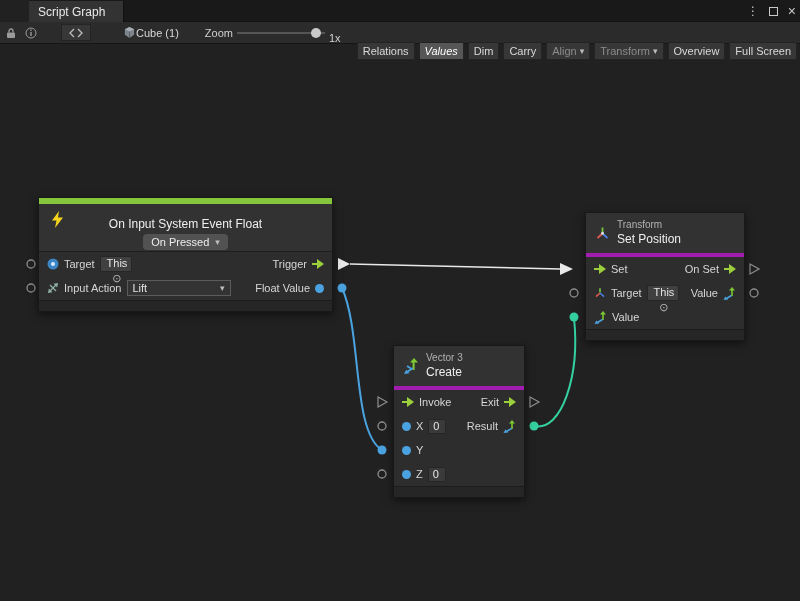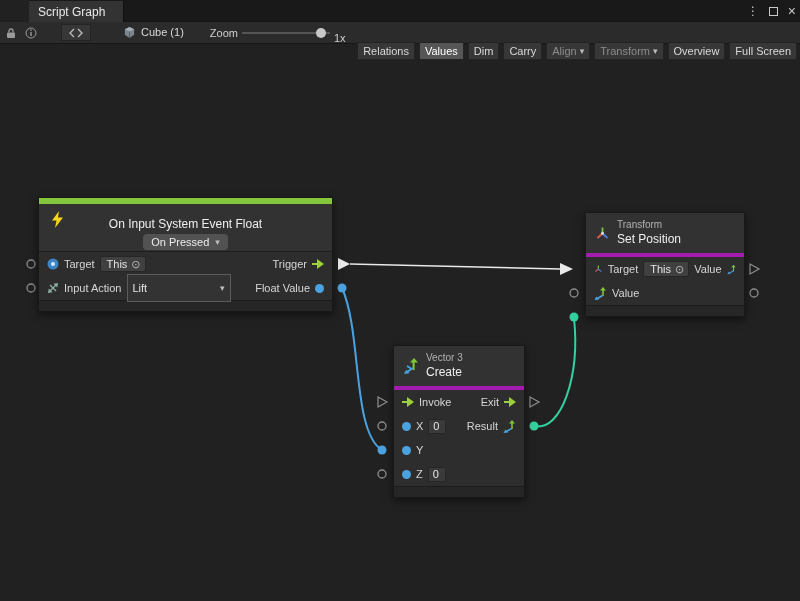--- a/index.html
+++ b/index.html
@@ -12,51 +12,51 @@
   
   .tabbar { position:absolute; top:0; left:0; right:0; height:22px; background:#191919; border-bottom:1px solid #131313; z-index:10;margin-left:29px; }
   .tab { position:absolute; left:0; top:1px; height:21px; background:#333333; display:flex; align-items:center; padding:0 18px 0 9px; color:#e9e9e9; font-size:12px; border-right:1px solid #101010; }
   .winctl { position:absolute; right:4px; top:0; height:22px; display:flex; align-items:center; gap:10px; color:#c9c9c9; }
   .wbtn { cursor:default; font-size:12px; line-height:1; }
   .maxbox { width:9px; height:9px; border:1px solid #c9c9c9; display:inline-block; }
   
   .toolbar { position:absolute; top:22px; left:0; right:0; height:22px; background:#2b2b2b; border-bottom:1px solid #161616; z-index:10; display:flex; align-items:center; padding:0 3px; gap:4px; }
   .ticon { display:inline-flex; align-items:center; justify-content:center; width:16px; height:16px; }
   .codebox { display:inline-flex; align-items:center; justify-content:center; width:30px; height:17px; background:#373737; border:1px solid #242424; margin-left:18px; }
-  .cubewrap { display:inline-flex; align-items:flex-start; gap:5px; margin-left:28px; color:#d9d9d9; }
+  .cubewrap { display:inline-flex; align-items:center; gap:0; margin-left:28px; color:#d9d9d9; }
   .zoomlabel { margin-left:22px; color:#cfcfcf; }
   .slider { position:relative; width:88px; height:16px; display:inline-block; }
   .slider .track { position:absolute; left:0; right:0; top:7px; height:2px; background:#555; }
   .slider .knob { position:absolute; top:3px; left:74px; width:10px; height:10px; border-radius:50%; background:#c8c8c8; }
   .zoomval { color:#cfcfcf;margin-top:11px; }
   .tbtn { background:#373737; border:1px solid #232323; padding:2px 5px; color:#d9d9d9; display:inline-flex; align-items:center; gap:3px; white-space:nowrap;margin-top:37px; }
   .tbtn.first-right { margin-left:auto; }
-  .tbtn.active { background:#565656; color:#ffffff; }
+  .tbtn.active { background:#565656; color:#ffffff;font-style:italic; }
   .tbtn.disabled { color:#8b8b8b; }
   .caret { font-size:9px; line-height:1; color:#bdbdbd; }
   
   .edges { position:absolute; left:0; top:0; z-index:1; pointer-events:none; }
   .node { position:absolute; z-index:2; background:#2d2d2d; border:1px solid #181818; box-shadow:0 3px 8px rgba(0,0,0,.5); }
   .accent { height:6px; background:#85c63d; }
   .nhead1 { height:48px; position:relative; padding:12px 6px 0; text-align:center; border-bottom:1px solid #1e1e1e; background:#323232; }
   .nhead1 .bolt { position:absolute; left:12px; top:7px; }
   .ntitle { font-size:12px; color:#efefef; margin-top:1px; }
   .pillwrap { margin-top:3px; }
   .pill { display:inline-flex; align-items:center; gap:6px; background:#525252; border-radius:4px; height:16px; padding:0 8px; color:#ececec; }
   .nhead2 { height:44px; display:flex; align-items:center; gap:7px; padding:0 9px; border-bottom:4px solid #a21caf; background:#323232; }
   .nhead2 .tcol { display:flex; flex-direction:column; line-height:1.25; }
   .ncat { font-size:10px; color:#b2b2b2; }
   .ntitle2 { font-size:12px; color:#efefef; }
   .row { height:24px; display:flex; align-items:center; gap:5px; padding:0 8px; }
   .plabel { color:#d6d6d6; white-space:nowrap; }
   .right { margin-left:auto; }
   .nfoot { height:11px; background:#262626; border-top:1px solid #1b1b1b; }
-  .objfield { display:inline-flex; align-items:center; gap:4px; background:#404040; border:1px solid #262626; border-radius:2px; height:16px; padding:0 4px 0 6px; color:#e3e3e3; }
+  .objfield { display:inline-flex; align-items:center; gap:4px; background:#404040; border:1px solid #262626; border-radius:2px; height:16px; padding:0 4px 0 6px; color:#e3e3e3;flex-direction:column; }
   .picker { color:#b9b9b9; font-size:11px; line-height:1; }
-  .dropfield { width:104px; height:28px; display:inline-flex; align-items:center; justify-content:space-between; background:#333333; border:1px solid #5c5c5c; padding:0 5px; color:#e3e3e3; }
+  .dropfield { width:104px; height:16px; display:inline-flex; align-items:center; justify-content:space-between; background:#333333; border:1px solid #5c5c5c; padding:0 5px; color:#e3e3e3; }
   .numfield { min-width:18px; height:15px; display:inline-flex; align-items:center; background:#3a3a3a; border:1px solid #262626; padding:0 4px; color:#e6e6e6; }
   .dot { width:9px; height:9px; border-radius:50%; display:inline-block; }
   .dot.blue { background:#4aa3e0; }
   svg { display:block; }
 </style>
 </head>
 <body>
 
 <div id="window">
 
@@ -200,20 +200,32 @@
       <svg width="15" height="15" viewBox="0 0 15 15">
           <path d="M7.5 7V1.5" stroke="#76c93e" stroke-width="1.8"></path>
           <path d="M7.5 7.5 2.5 12" stroke="#e05a4f" stroke-width="1.8"></path>
           <path d="M7.5 7.5 12.5 12" stroke="#4a7de0" stroke-width="1.8"></path>
           <circle cx="7.5" cy="7.3" r="1.5" fill="#dddddd"></circle>
         </svg>
       <span class="tcol">
         <span class="ncat">Transform</span>
         <span class="ntitle2">Set Position</span>
       </span>
+    </div>
+    <div class="row">
+      <svg width="12" height="10" viewBox="0 0 12 10">
+          <rect y="4" width="6" height="2" fill="#9ccf3c"></rect>
+          <polygon points="5,0 12,5 5,10" fill="#9ccf3c"></polygon>
+        </svg>
+      <span class="plabel">Set</span>
+      <span class="plabel right">On Set</span>
+      <svg width="12" height="10" viewBox="0 0 12 10">
+          <rect y="4" width="6" height="2" fill="#9ccf3c"></rect>
+          <polygon points="5,0 12,5 5,10" fill="#9ccf3c"></polygon>
+        </svg>
     </div>
     <div class="row">
       <svg width="12" height="12" viewBox="0 0 15 15">
           <path d="M7.5 7V1.5" stroke="#76c93e" stroke-width="2"></path>
           <path d="M7.5 7.5 2.5 12" stroke="#e05a4f" stroke-width="2"></path>
           <path d="M7.5 7.5 12.5 12" stroke="#4a7de0" stroke-width="2"></path>
         </svg>
       <span class="plabel">Target</span>
       <span class="objfield">
         <span>This</span>

